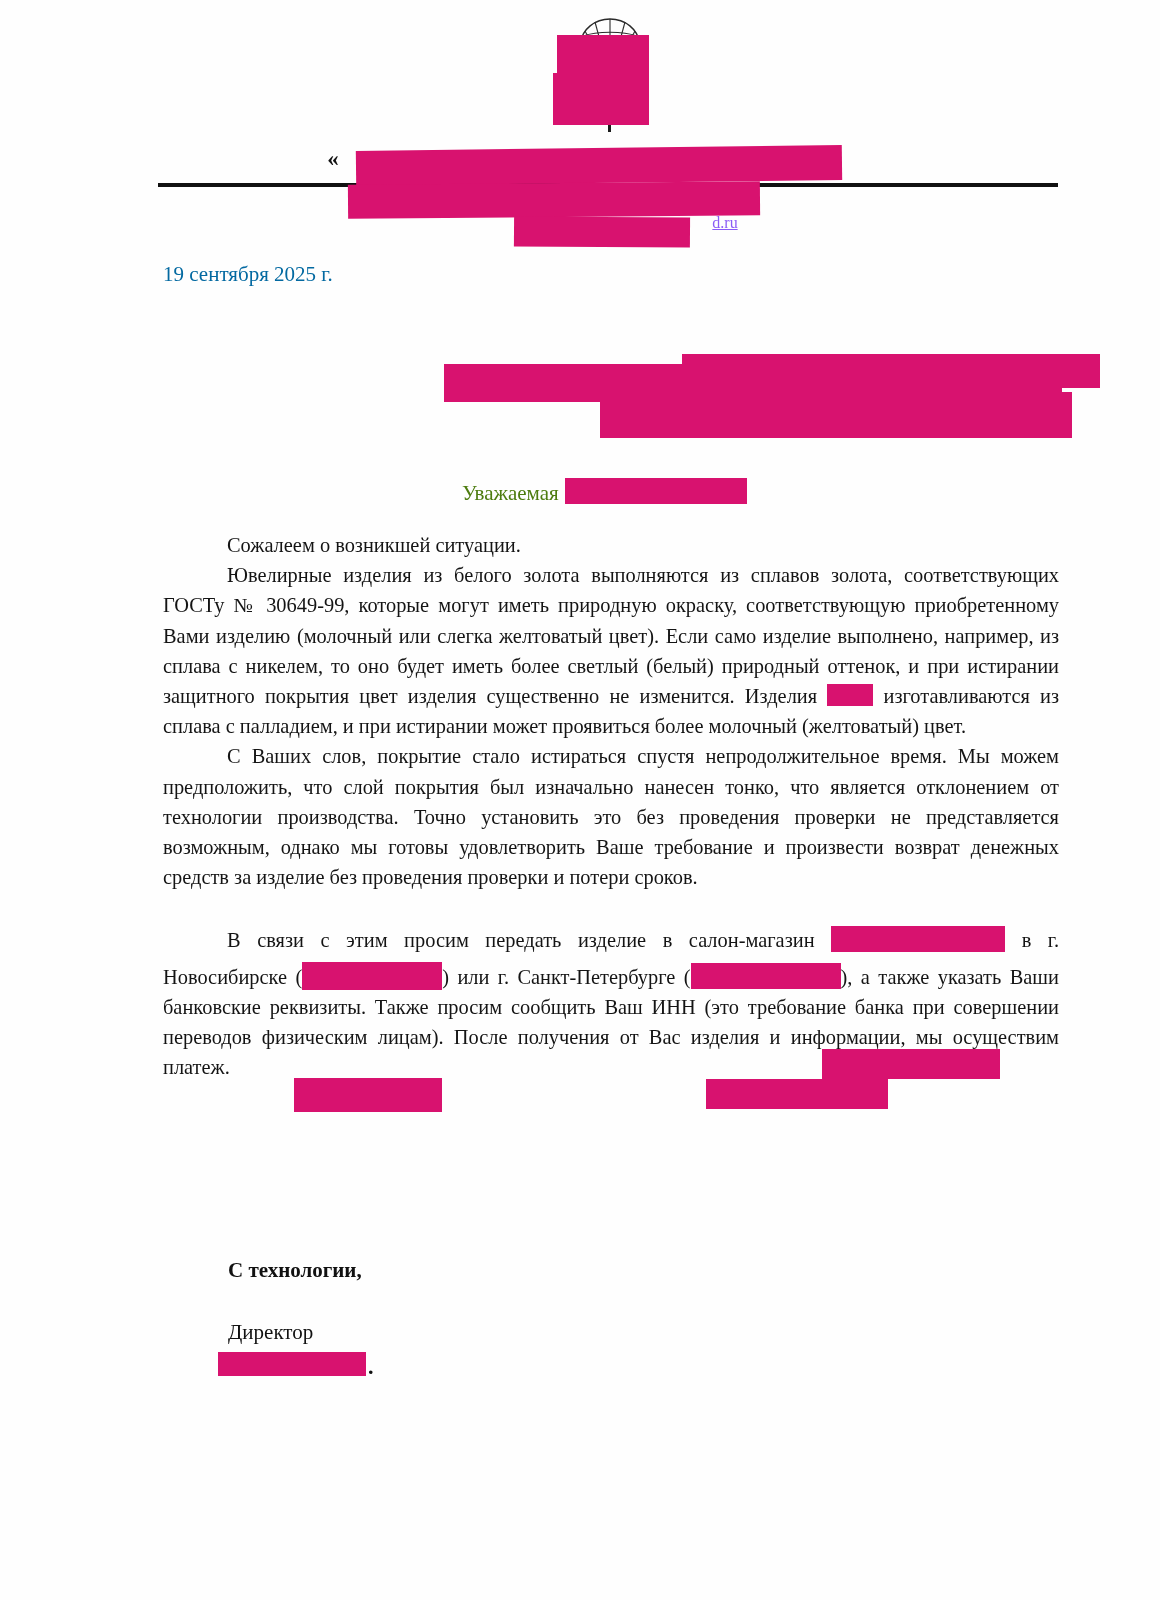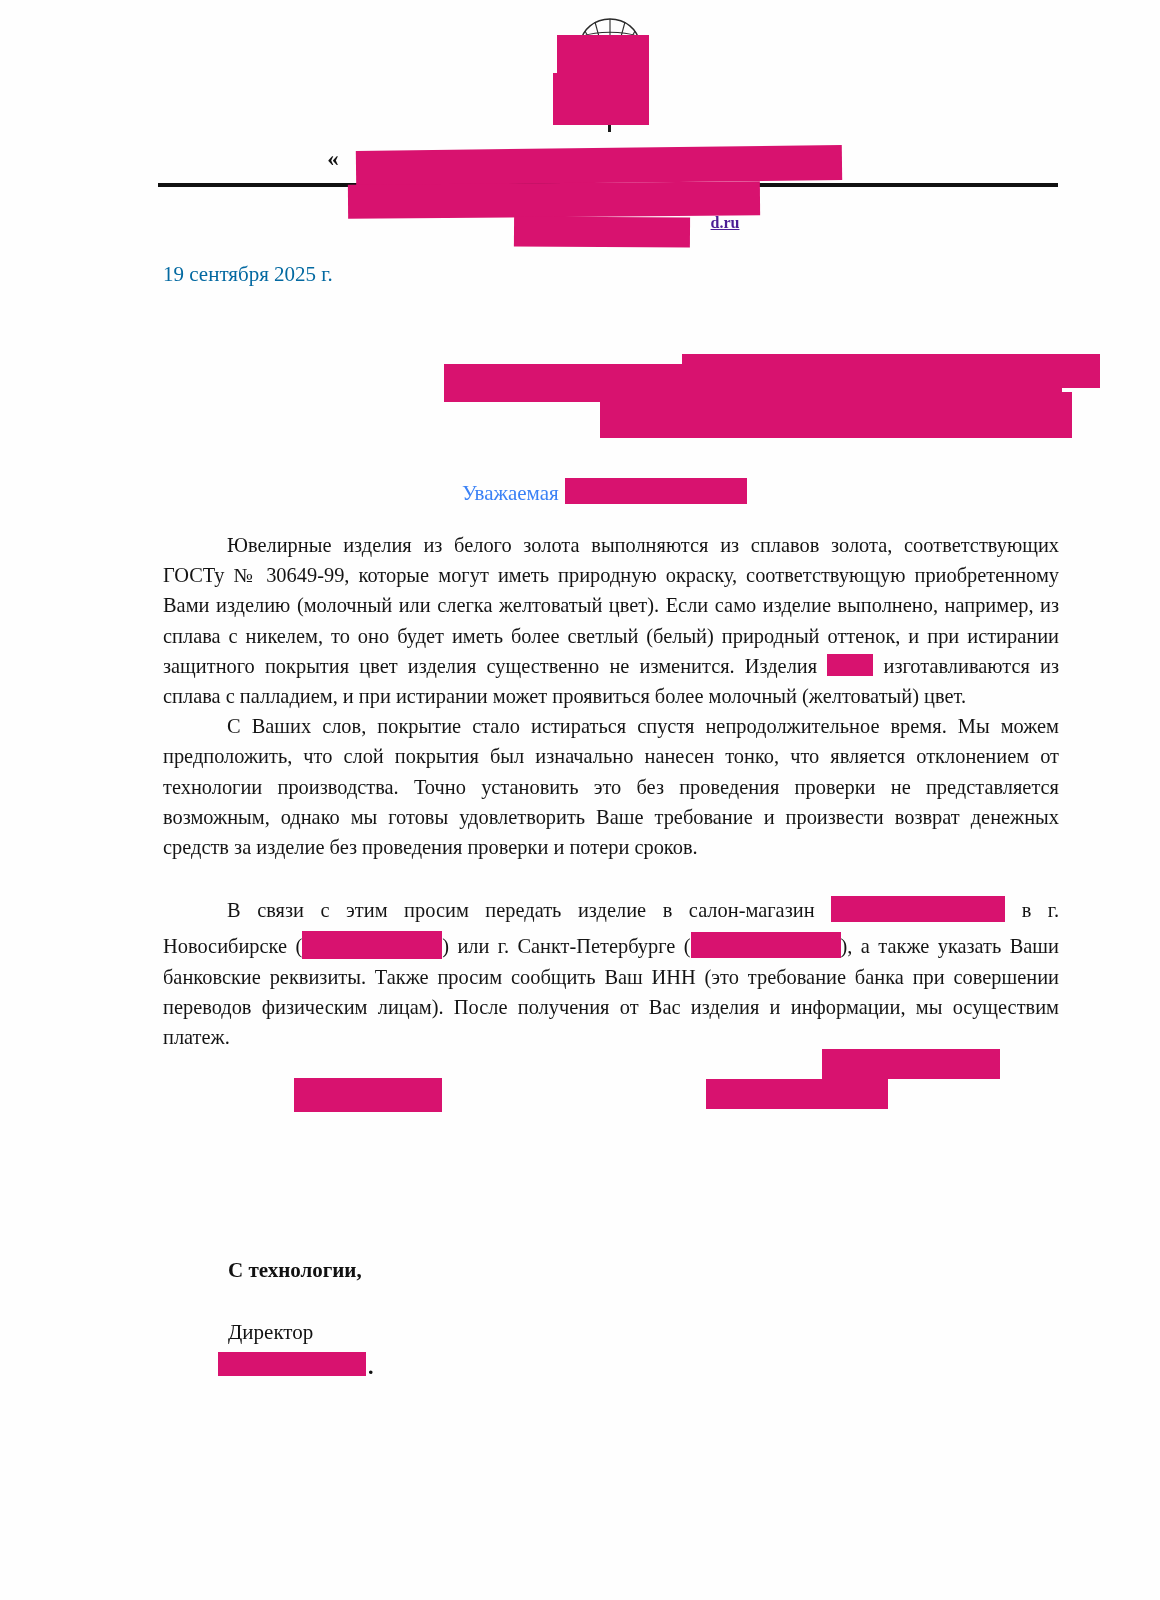--- a/index.html
+++ b/index.html
@@ -94,23 +94,23 @@
   .site-line {
     position: absolute;
     left: 0;
     top: 214px;
     width: 1160px;
     text-align: center;
     font-size: 16px;
     white-space: nowrap;
   }
   .site-line .url {
-    color: #4c1d95;
+    color: #8b5cf6;
     text-decoration: underline;
-    font-weight: 700;
+    font-weight: 400;
   }
 
   .rule {
     position: absolute;
     left: 158px;
     top: 183px;
     width: 900px;
     height: 4px;
     background: #111;
   }
@@ -166,21 +166,21 @@
     font-size: 19px;
     font-weight: 700;
     color: #111;
   }
 
   .greeting {
     position: absolute;
     left: 462px;
     top: 474px;
     font-size: 21px;
-    color: #3b82f6;
+    color: #4d7c0f;
     white-space: nowrap;
   }
   .greeting .redact-inline {
     width: 182px;
     margin-left: 6px;
     top: 4px;
     height: 26px;
   }
 
   .body-text {
@@ -295,20 +295,23 @@
     <span class="redact" style="left:242px; top:6px; width:418px; height:34px;"></span>
     <span class="redact" style="left:160px; top:44px; width:472px; height:46px;"></span>
   </div>
 
   <div class="greeting">
     <span>Уважаемая</span><span class="redact-inline"></span>
   </div>
 
   <div class="body-text">
 
+    <p>
+      <span>Сожалеем о возникшей ситуации.</span>
+    </p>
 
 
     <p><span>Ювелирные изделия из белого золота выполняются из сплавов золота, соответствующих ГОСТу № 30649-99, которые могут иметь природную окраску, соответствующую приобретенному Вами изделию (молочный или слегка желтоватый цвет). Если само изделие выполнено, например, из сплава с никелем, то оно будет иметь более светлый (белый) природный оттенок, и при истирании защитного покрытия цвет изделия существенно не изменится. Изделия </span><span class="redact-inline" style="width:46px;height:22px;top:3px;"></span><span> изготавливаются из сплава с палладием, и при истирании может проявиться более молочный (желтоватый) цвет.</span></p>
 
     <p>
       <span>С Ваших слов, покрытие стало истираться спустя непродолжительное время. Мы можем предположить, что слой покрытия был изначально нанесен тонко, что является отклонением от технологии производства. Точно установить это без проведения проверки не представляется возможным, однако мы готовы удовлетворить Ваше требование и произвести возврат денежных средств за изделие без проведения проверки и потери сроков.</span>
     </p>
 
     <p class="gap"><span>В связи с этим просим передать изделие в салон-магазин </span><span class="redact-inline" style="width:174px;height:26px;top:5px;"></span><span> в г. Новосибирске (</span><span class="redact-inline" style="width:140px;height:28px;top:6px;"></span><span>) или г. Санкт-Петербурге (</span><span class="redact-inline" style="width:150px;height:26px;top:5px;"></span><span>), а также указать Ваши банковские реквизиты. Также просим сообщить Ваш ИНН (это требование банка при совершении переводов физическим лицам). После получения от Вас изделия и информации, мы осуществим платеж.</span></p>
   </div>

